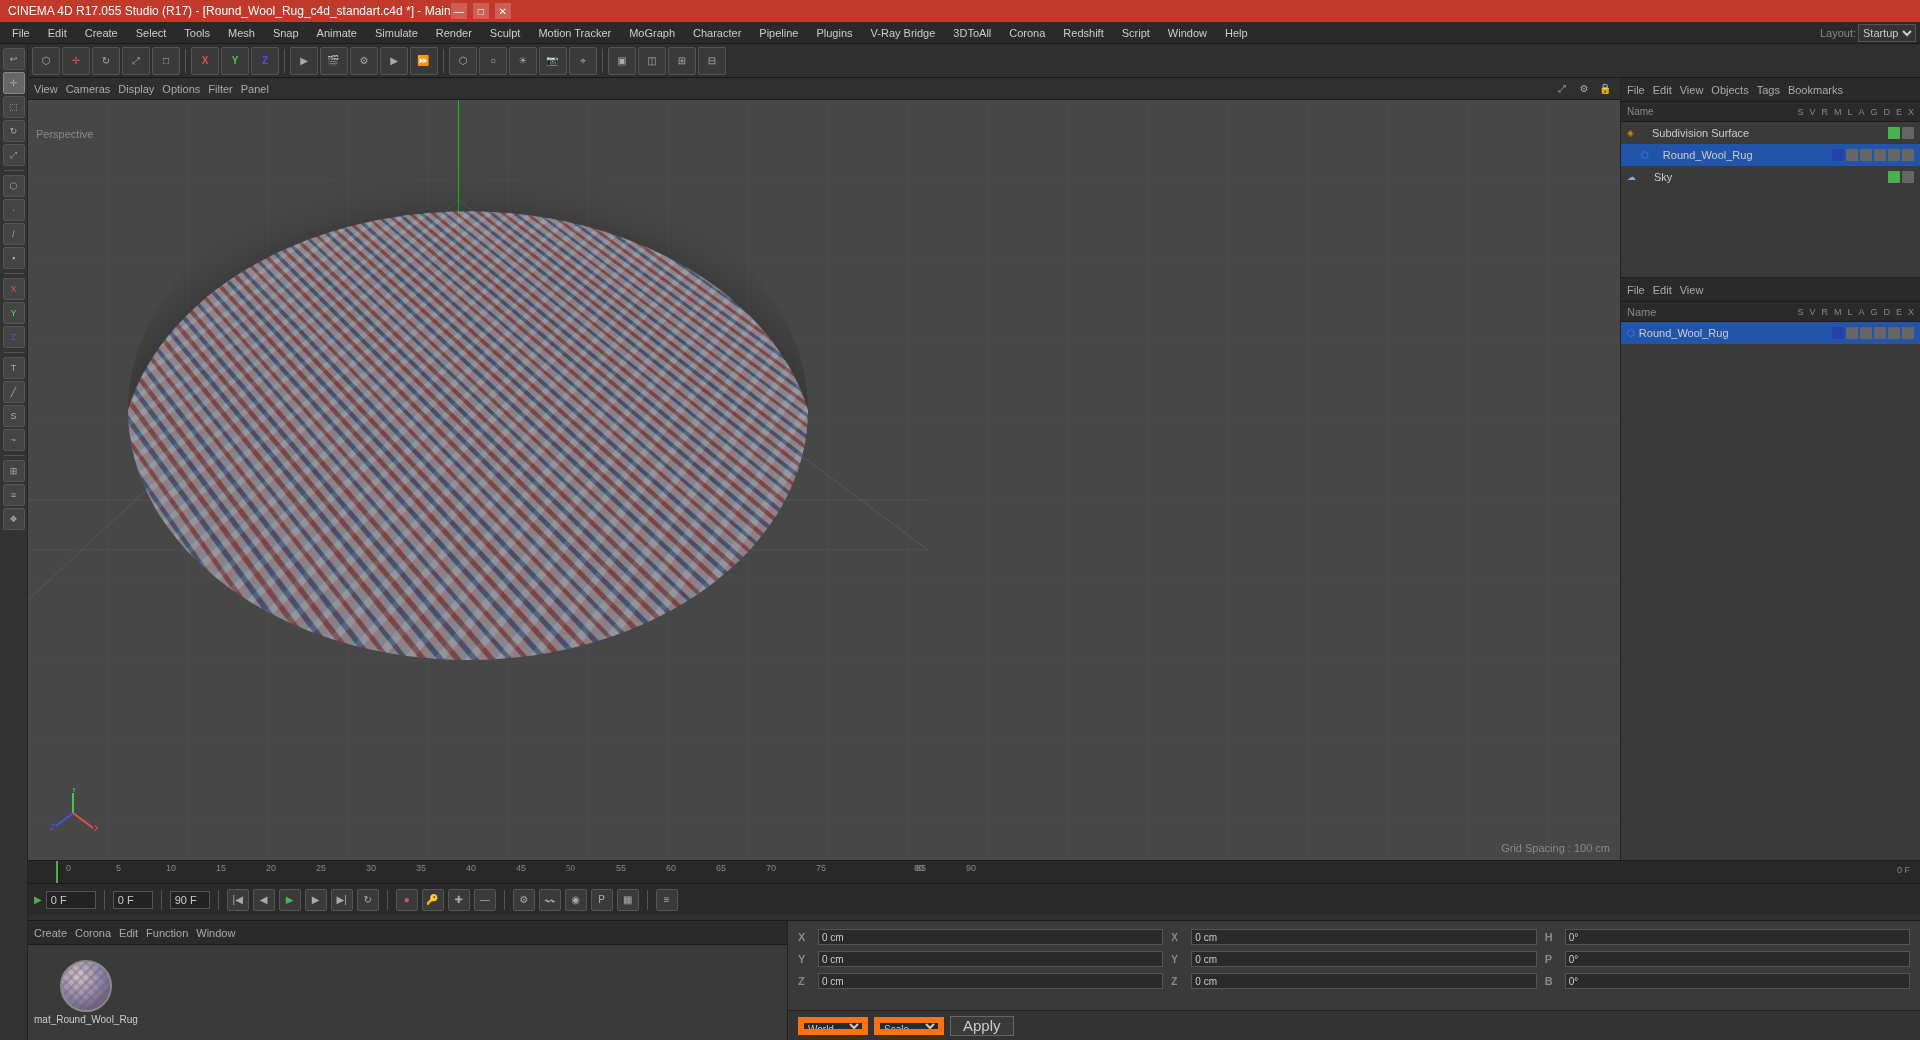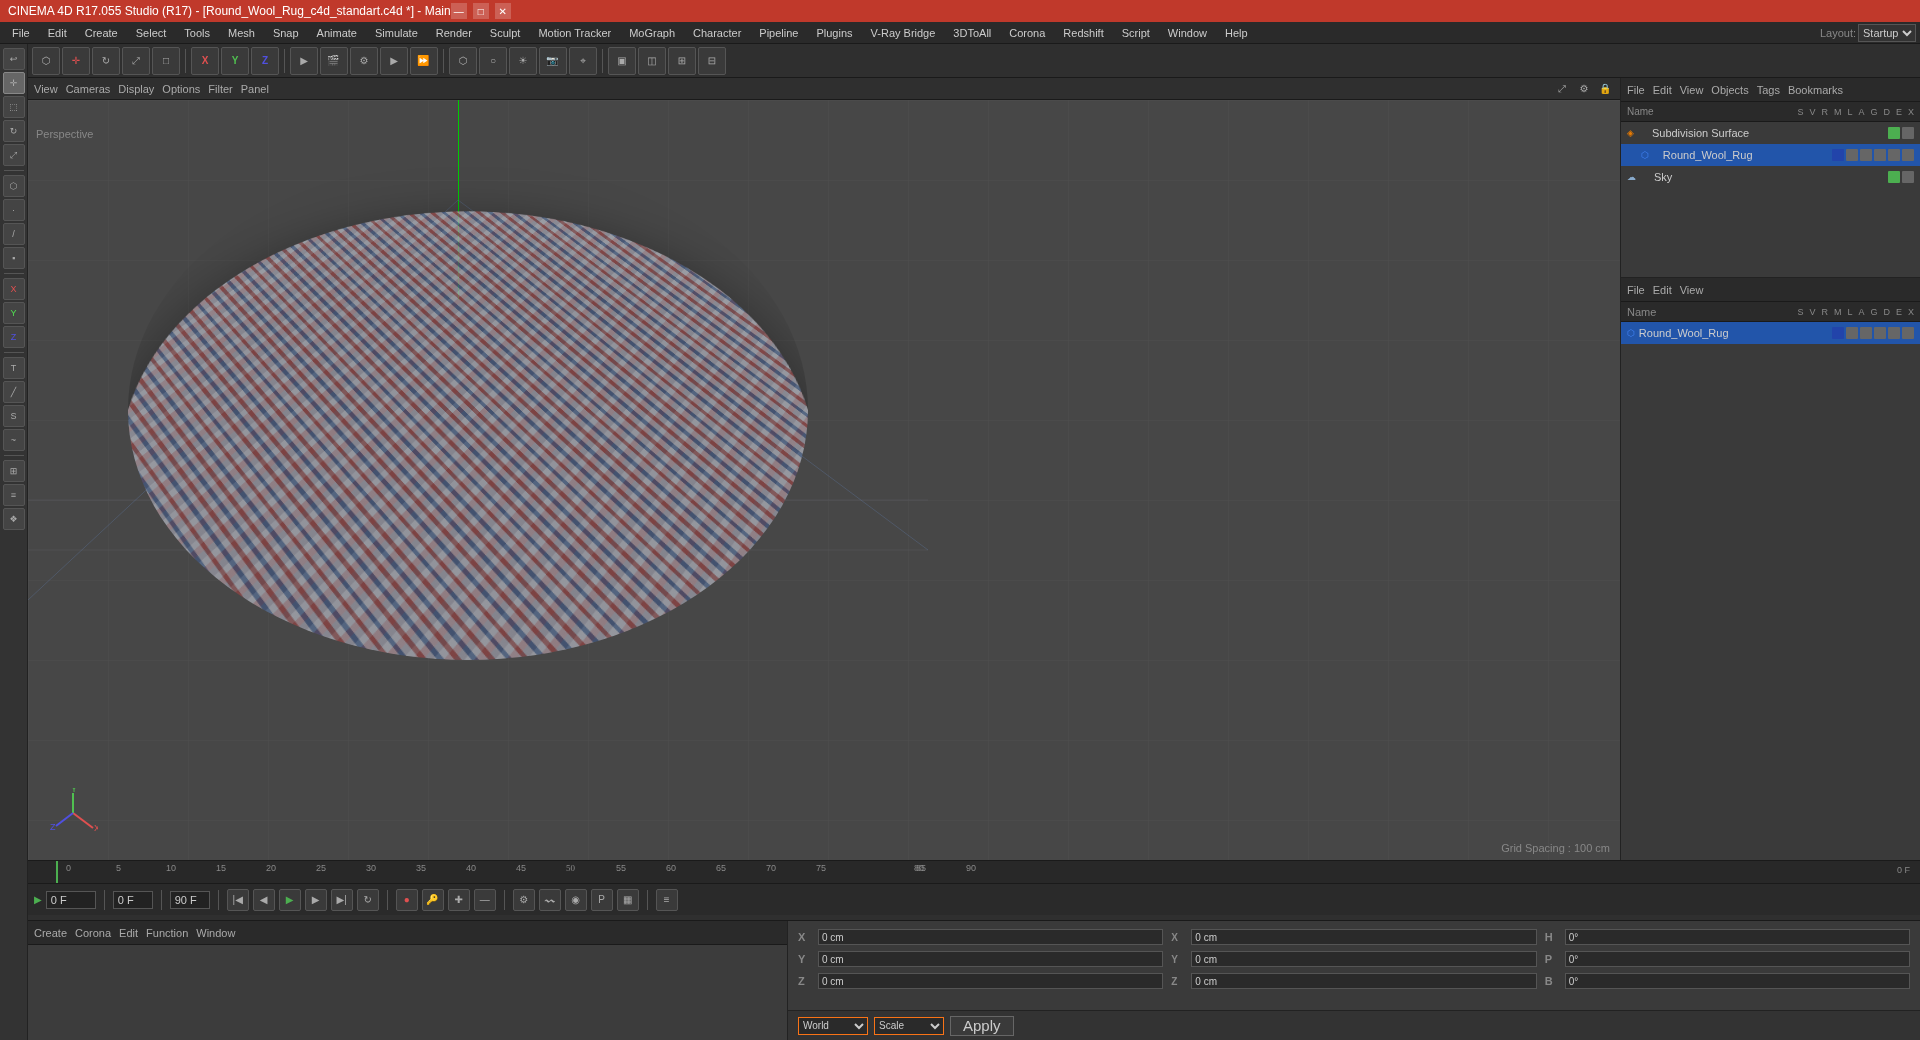--- a/index.html
+++ b/index.html
@@ -446,21 +446,21 @@
       display: flex;
       align-items: center;
       padding: 0 10px;
       gap: 6px;
       background: #333;
       border-top: 1px solid #222;
     }
     .coord-mode-select {
       width: 70px; height: 18px;
       background: #2a2a2a;
-      border: 1px solid #f97316;
+      border: 6px solid #f97316;
       color: #ccc;
       font-size: 10px;
     }
     .apply-btn {
       height: 20px;
       padding: 0 12px;
       background: #3a3a3a;
       border: 1px solid #666;
       color: #ccc;
       cursor: pointer;
@@ -809,20 +809,31 @@
       <div id="bottom-panels">
 
         <div id="material-panel">
           <div id="mat-header">
             <span class="panel-menu">Create</span>
             <span class="panel-menu">Corona</span>
             <span class="panel-menu">Edit</span>
             <span class="panel-menu">Function</span>
             <span class="panel-menu">Window</span>
           </div>
+          <div id="mat-content">
+            <div class="mat-item">
+              <div class="mat-thumb">
+
+                <div style="width:100%; height:100%; border-radius:50%; background: radial-gradient(circle at 35% 30%, #d0ccc8, #8888aa, #444455); overflow:hidden;">
+                  <div style="width:100%; height:100%; background: repeating-linear-gradient(45deg, rgba(180,80,80,0.3) 0px, rgba(180,80,80,0.3) 3px, transparent 3px, transparent 7px), repeating-linear-gradient(-45deg, rgba(80,80,160,0.3) 0px, rgba(80,80,160,0.3) 3px, transparent 3px, transparent 7px); border-radius:50%;"></div>
+                </div>
+              </div>
+              <div class="mat-label">mat_Round_Wool_Rug</div>
+            </div>
+          </div>
         </div>
 
         <div id="coord-panel">
           <div id="coord-content">
 
             <div class="coord-row">
               <span class="coord-label">X</span>
               <input type="text" class="coord-input" value="0 cm" style="">
             </div>
             <div class="coord-row">

